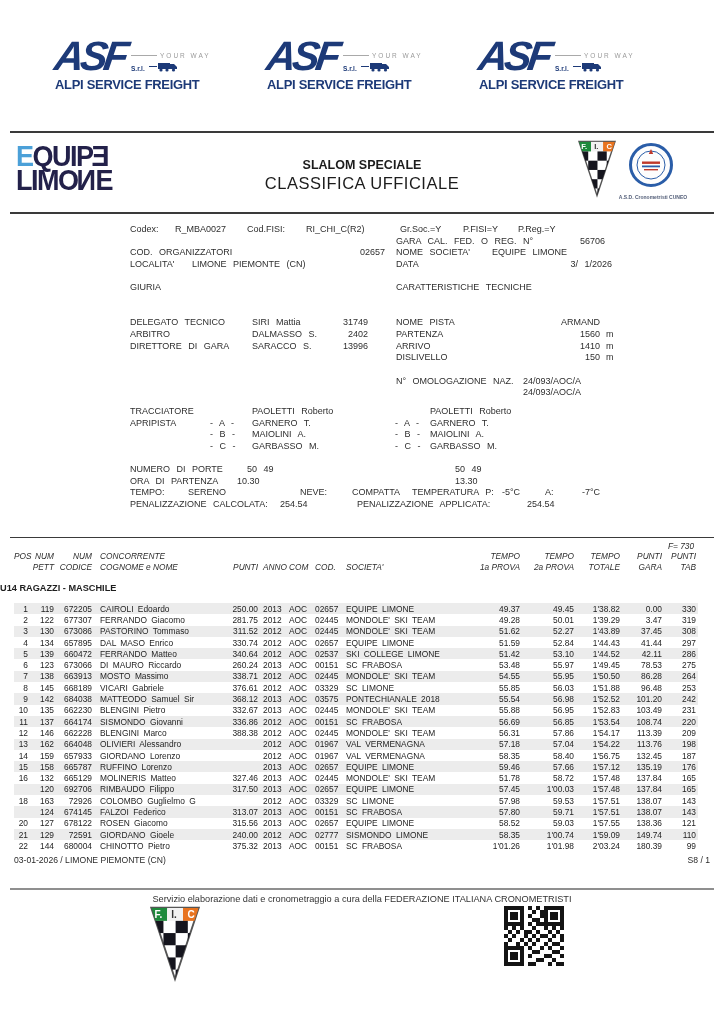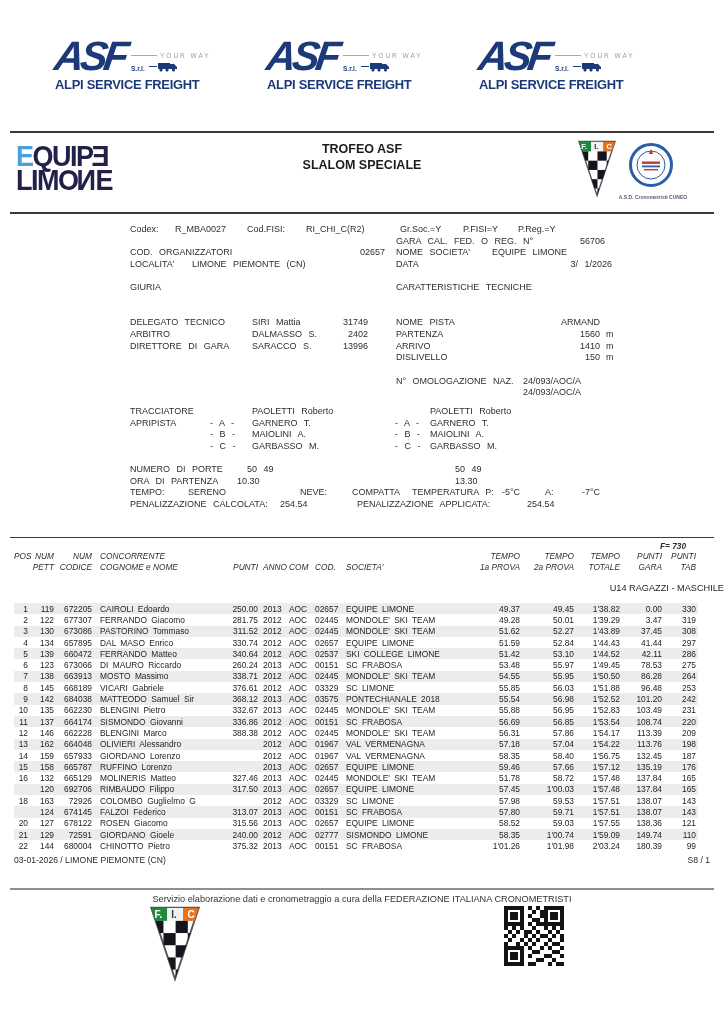--- a/index.html
+++ b/index.html
@@ -38,29 +38,29 @@
 
   
   .info{position:absolute;top:220px;left:0;width:724px;height:318px;font-size:9px;
         word-spacing:4px;color:#2e2e2e;}
   .it{position:absolute;white-space:nowrap;}
   .ra{text-align:right;}
 
   
   .grid14{display:grid;grid-template-columns:16px 26px 38px 128px 38px 26px 26px 28px 132px 50px 54px 46px 42px 34px;}
   .table-head{position:absolute;top:541px;left:14px;width:684px;font-style:italic;font-size:8.3px;color:#2c2c2c;}
-  .fline{position:absolute;right:12px;top:0;white-space:nowrap;font-weight:bold;}
+  .fline{position:absolute;right:4px;top:0;white-space:nowrap;}
   .thead-row{margin-top:10px;}
   .hl{height:10.6px;line-height:10.6px;white-space:nowrap;}
   .cell{white-space:nowrap;overflow:visible;}
   .c0,.c1,.c2,.c4,.c9,.c10,.c11,.c12,.c13{text-align:right;padding-right:2px;}
   .c3,.c8{text-align:left;padding-left:6px;}
   .c5,.c6,.c7{text-align:left;padding-left:3px;}
-  .category{position:absolute;top:583px;left:0;width:724px;text-align:right;
-            font-size:9.2px;font-weight:normal;color:#1e1e1e;}
+  .category{position:absolute;top:583px;left:0;width:724px;text-align:left;
+            font-size:9.2px;font-weight:bold;color:#1e1e1e;}
   .tbody{position:absolute;top:603px;left:14px;width:684px;font-size:8.4px;color:#242424;word-spacing:2px;}
   .trow{height:11.3px;align-items:center;}
   .trow:nth-child(odd){background:#ececec;}
 
   .pageline{position:absolute;top:855px;left:14px;right:14px;display:flex;
             justify-content:space-between;font-size:8.6px;color:#2a2a2a;}
   .service{position:absolute;top:894px;left:0;width:724px;text-align:center;font-size:9.2px;color:#333;}
   .classifiche{position:absolute;top:926px;left:0;width:724px;text-align:center;
                font-family:"DejaVu Serif",serif;font-style:italic;font-size:17px;color:#161616;}
   .pennant-bottom{position:absolute;left:150px;top:906px;}
@@ -162,22 +162,22 @@
     <div class="asf-sub">ALPI SERVICE FREIGHT</div>
   </div>
 
   <div class="rule" style="top:131px"></div>
 
   <div class="hband">
     <div class="equipe">
       <div><span class="eq-blue">E</span><span>QUIP</span><span class="flip">E</span></div>
       <div><span>LIMO</span><span class="flip">N</span><span>E</span></div>
     </div>
-    <div class="titles t1">TROFEO ASF</div>
     <div class="titles t2">SLALOM SPECIALE</div>
+    <div class="titles t3">CLASSIFICA UFFICIALE</div>
 
     <svg class="pennant-top" width="38" height="58" viewBox="0 0 40 60">
       <defs>
           <clipPath id="pcA">
             <polygon points="1,1 39,1 20,58"></polygon>
           </clipPath>
         </defs>
       <polygon points="1,1 39,1 20,58" fill="#ffffff" stroke="#555" stroke-width="1.5"></polygon>
       <g clip-path="url(#pcA)">
         <rect x="1" y="1" width="12.7" height="10.5" fill="#1e8a3c"></rect>

